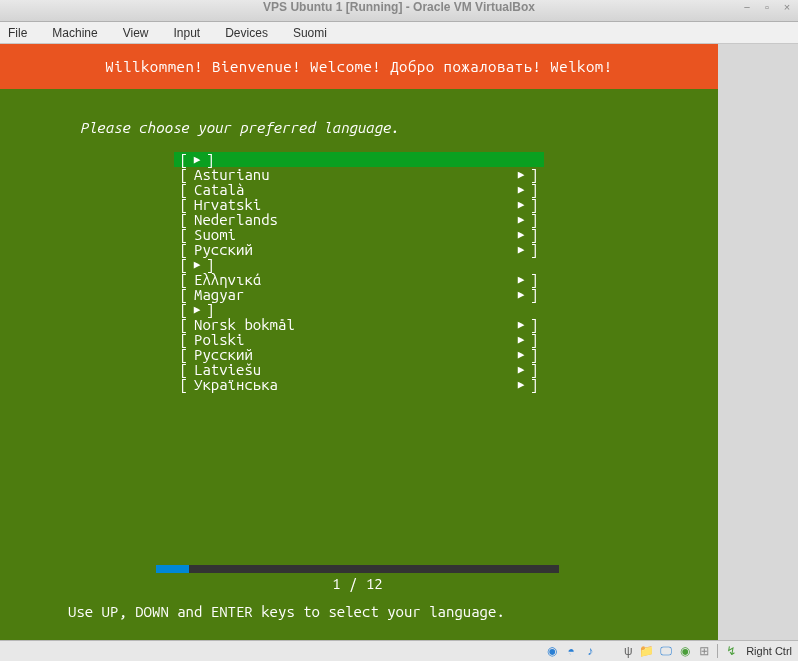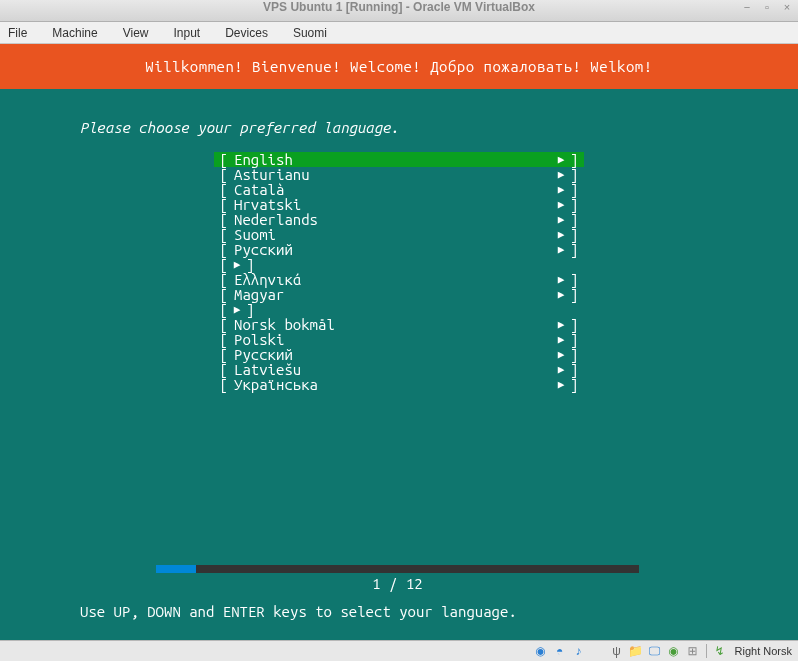--- a/index.html
+++ b/index.html
@@ -48,23 +48,23 @@
   padding: 0 8px;
   gap: 25px;
   border-bottom: 1px solid #c8c8c8;
 }
 .menubar-item {
   font-size: 12px;
   color: #333;
   cursor: pointer;
 }
 .vm-screen {
-  width: 798px;
+  width: 718px;
   height: 596px;
-  background: #0f766e;
+  background: #4d7c0f;
   font-family: "Ubuntu Mono", "DejaVu Sans Mono", monospace;
   font-size: 15px;
   color: #fff;
   position: relative;
 }
 .welcome-bar {
   background: #e95420;
   color: #fff;
   padding: 14px 0;
   text-align: center;
@@ -114,21 +114,21 @@
   background: #0087d7;
 }
 .progress-text {
   text-align: center;
   margin-top: 2px;
   color: #fff;
 }
 .hint {
   position: absolute;
   bottom: 20px;
-  left: 80px;
+  left: 68px;
   color: #fff;
 }
 .statusbar {
   height: 21px;
   background: #e8e8e8;
   border-top: 1px solid #b8b8b8;
   display: flex;
   align-items: center;
   justify-content: flex-end;
   padding: 0 6px;
@@ -175,21 +175,20 @@
   <span class="menubar-item">Devices</span>
   <span class="menubar-item">Suomi</span>
 </div>
 
 <div class="vm-screen">
   <div class="welcome-bar">Willkommen! Bienvenue! Welcome! Добро пожаловать! Welkom!</div>
   <div class="prompt">Please choose your preferred language.</div>
   <div class="lang-list" id="lang-list">
       <div class="lang-row selected">
         <span class="bracket">[</span>
-        <span class="lang-name">English</span>
         <span class="arrow">▶</span>
         <span class="bracket-r">]</span>
       </div>
       <div class="lang-row">
         <span class="bracket">[</span>
         <span class="lang-name">Asturianu</span>
         <span class="arrow">▶</span>
         <span class="bracket-r">]</span>
       </div>
       <div class="lang-row">
@@ -291,14 +290,14 @@
   <span class="status-icon" style="color:#2a7fd4">◓</span>
   <span class="status-icon" style="color:#2a7fd4">♪</span>
   <span class="status-icon" style="color:#2a7fd4">�⴬</span>
   <span class="status-icon" style="color:#666">ψ</span>
   <span class="status-icon" style="color:#2a7fd4">📁</span>
   <span class="status-icon" style="color:#2a7fd4">🖵</span>
   <span class="status-icon" style="color:#4a9e3a">◉</span>
   <span class="status-icon" style="color:#888">⊞</span>
   <span class="sep"></span>
   <span class="status-icon" style="color:#4a9e3a">↯</span>
-  <span class="status-text">Right Norsk</span>
+  <span class="status-text">Right Ctrl</span>
 </div>
 
 </body></html>

